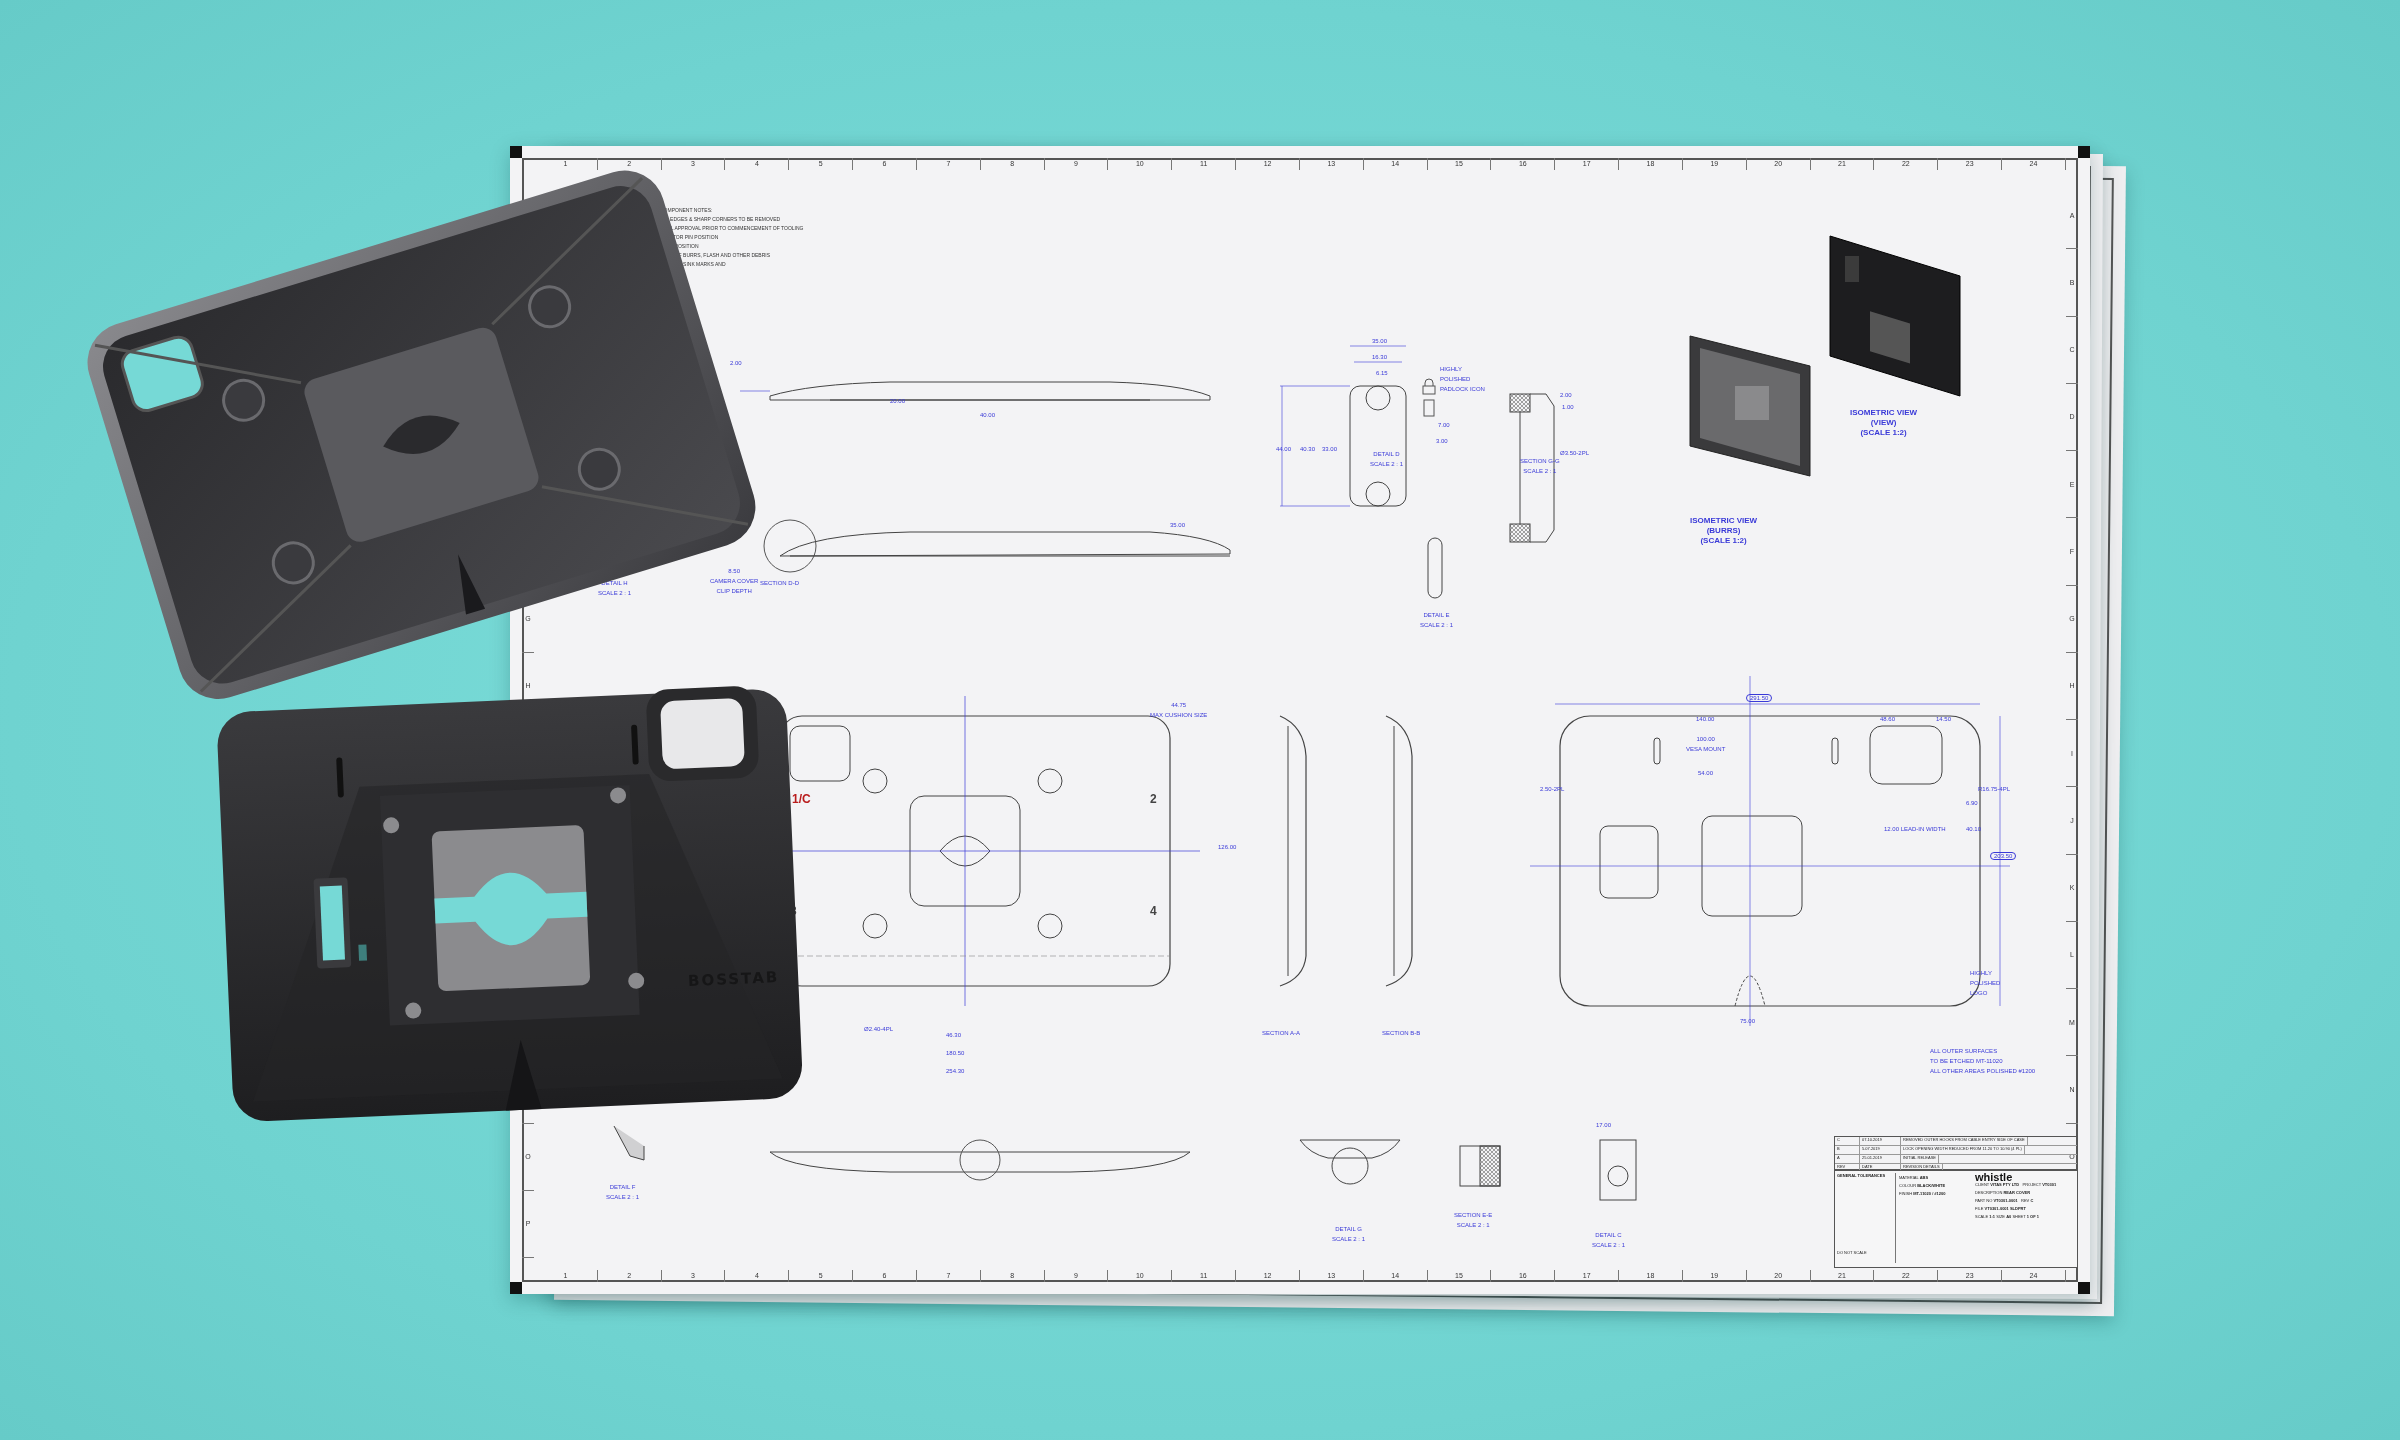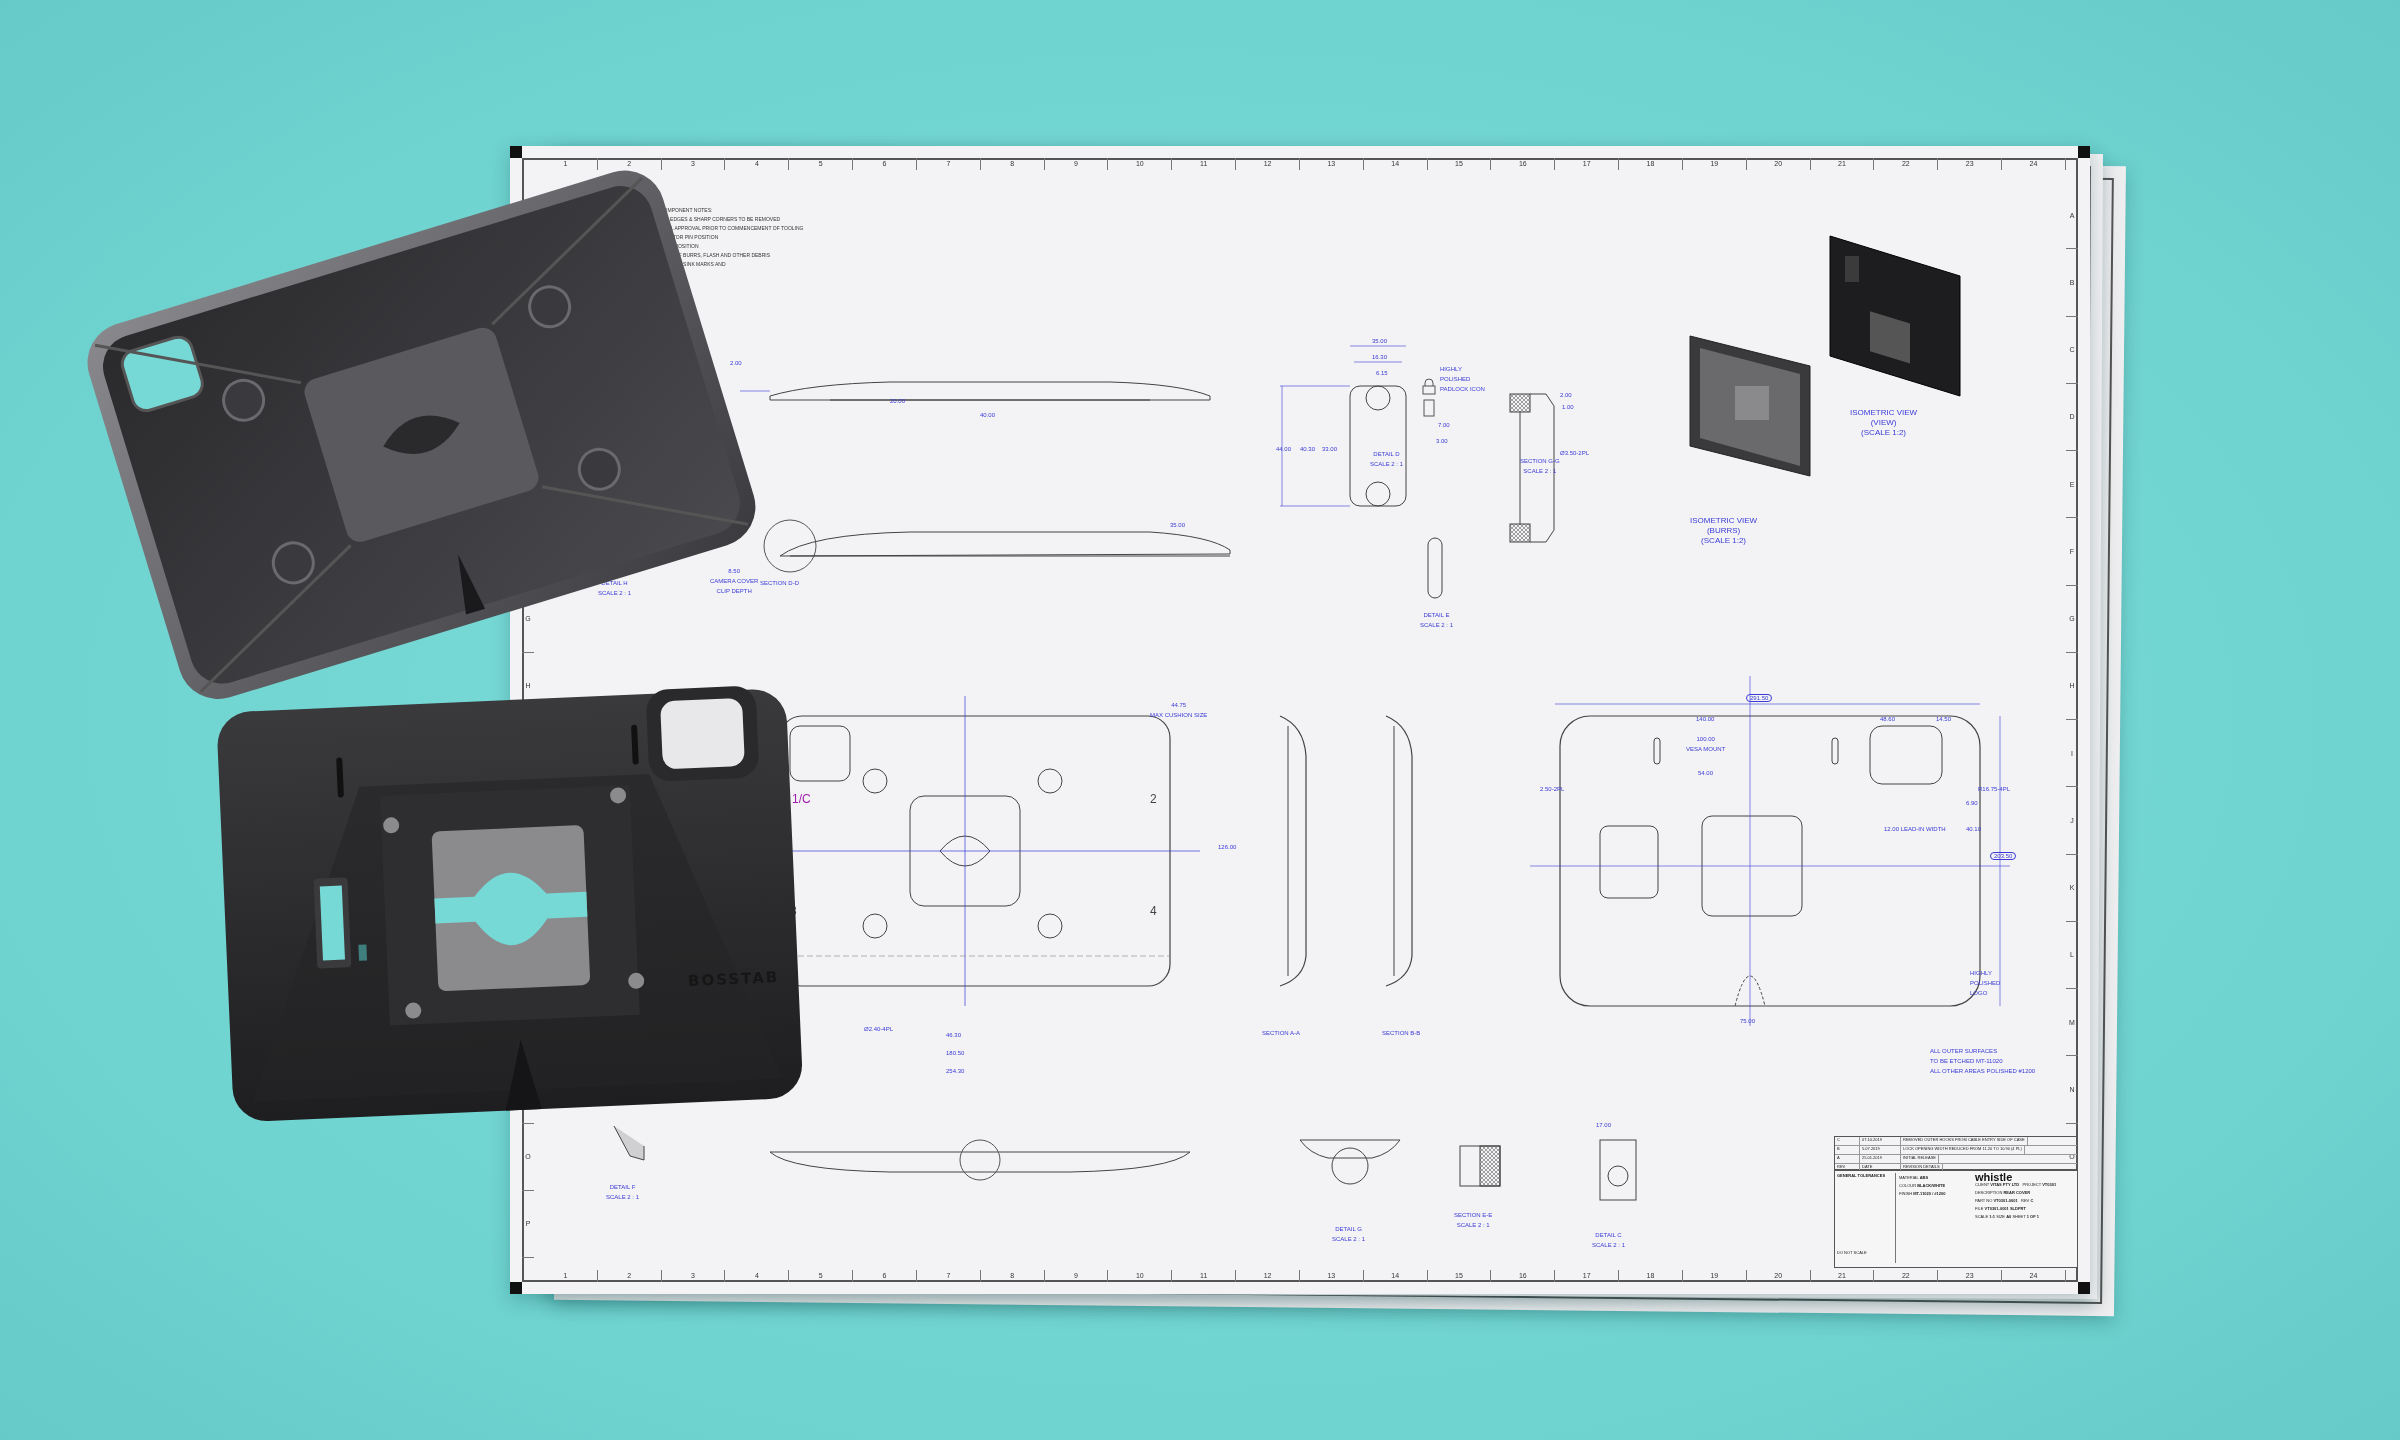--- a/index.html
+++ b/index.html
@@ -8,21 +8,21 @@
   .sheet{position:absolute;background:#f3f3f5;box-shadow:0 6px 18px rgba(0,60,60,.25);}
   .sheet.back2{left:560px;top:158px;width:1560px;height:1150px;transform:rotate(0.6deg);background:#eeeef0;}
   .sheet.back1{left:545px;top:150px;width:1555px;height:1145px;transform:rotate(0.3deg);background:#f0f0f2;}
   .sheet.main{left:510px;top:146px;width:1580px;height:1148px;}
   .frame{position:absolute;left:12px;top:12px;right:12px;bottom:12px;border:2px solid #555;}
   .corner{position:absolute;width:12px;height:12px;background:#111;}
   .zone-row{position:absolute;left:24px;right:24px;height:12px;display:flex;}
   .zone-row span{flex:1;border-right:1px solid #777;font-size:7px;color:#333;text-align:center;line-height:12px;}
   .zone-col{position:absolute;top:36px;bottom:36px;width:12px;display:flex;flex-direction:column;}
   .zone-col span{flex:1;border-bottom:1px solid #777;font-size:7px;color:#333;text-align:center;display:flex;align-items:center;justify-content:center;}
-  .lbl{position:absolute;color:#3a3ad8;font-size:8px;text-align:center;line-height:10px;font-weight:normal;white-space:nowrap;}
+  .lbl{position:absolute;color:#3a3ad8;font-size:8px;text-align:center;line-height:10px;font-weight:bold;white-space:nowrap;}
   .lbl.sm{font-size:6px;font-weight:normal;}
   .dim{position:absolute;color:#3a3ad8;font-size:6px;white-space:nowrap;}
   .note{position:absolute;color:#333;font-size:5px;line-height:9px;white-space:nowrap;}
   svg{position:absolute;overflow:visible;}
   .titleblock{position:absolute;left:1324px;top:1024px;width:242px;height:96px;border:1px solid #555;background:#f6f6f7;font-size:4px;color:#222;}
   .rev{position:absolute;left:1324px;top:990px;width:242px;height:32px;border:1px solid #555;font-size:4px;color:#222;}
   .rev div{height:8px;border-bottom:1px solid #999;display:flex;}
   .rev div span{border-right:1px solid #999;padding:0 2px;}
   .brand{font-weight:bold;font-size:11px;color:#111;}
   .device{position:absolute;}
@@ -255,21 +255,21 @@
     <rect x="130" y="80" width="110" height="110" rx="14" fill="none" stroke="#444"></rect>
     <path d="M160 135 q25 -30 50 0 q-25 30 -50 0" fill="none" stroke="#444"></path>
     <circle cx="95" cy="65" r="12" fill="none" stroke="#444"></circle>
       <circle cx="270" cy="65" r="12" fill="none" stroke="#444"></circle>
     <circle cx="95" cy="210" r="12" fill="none" stroke="#444"></circle>
       <circle cx="270" cy="210" r="12" fill="none" stroke="#444"></circle>
     <line x1="185" y1="-20" x2="185" y2="290" stroke="#3a3ad8" stroke-width=".7"></line>
     <line x1="-10" y1="135" x2="420" y2="135" stroke="#3a3ad8" stroke-width=".7"></line>
     <line x1="0" y1="240" x2="390" y2="240" stroke="#888" stroke-dasharray="6 3" stroke-width=".6"></line>
   </svg>
-  <div class="lbl" style="left:282px;top:648px;color:#a21caf;font-size:12px">1/C</div>
+  <div class="lbl" style="left:282px;top:648px;color:#b91c1c;font-size:12px">1/C</div>
   <div class="lbl" style="left:640px;top:648px;color:#444;font-size:12px">2</div>
   <div class="lbl" style="left:280px;top:760px;color:#444;font-size:12px">3</div>
   <div class="lbl" style="left:640px;top:760px;color:#444;font-size:12px">4</div>
   <div class="lbl sm" style="left:640px;top:554px;white-space:pre">44.75
 MAX CUSHION SIZE</div>
   <div class="dim" style="left:436px;top:886px">46.30</div>
   <div class="dim" style="left:436px;top:904px">180.50</div>
   <div class="dim" style="left:436px;top:922px">254.30</div>
   <div class="dim" style="left:354px;top:880px">Ø2.40-4PL</div>
   <div class="dim" style="left:708px;top:698px">126.00</div>

